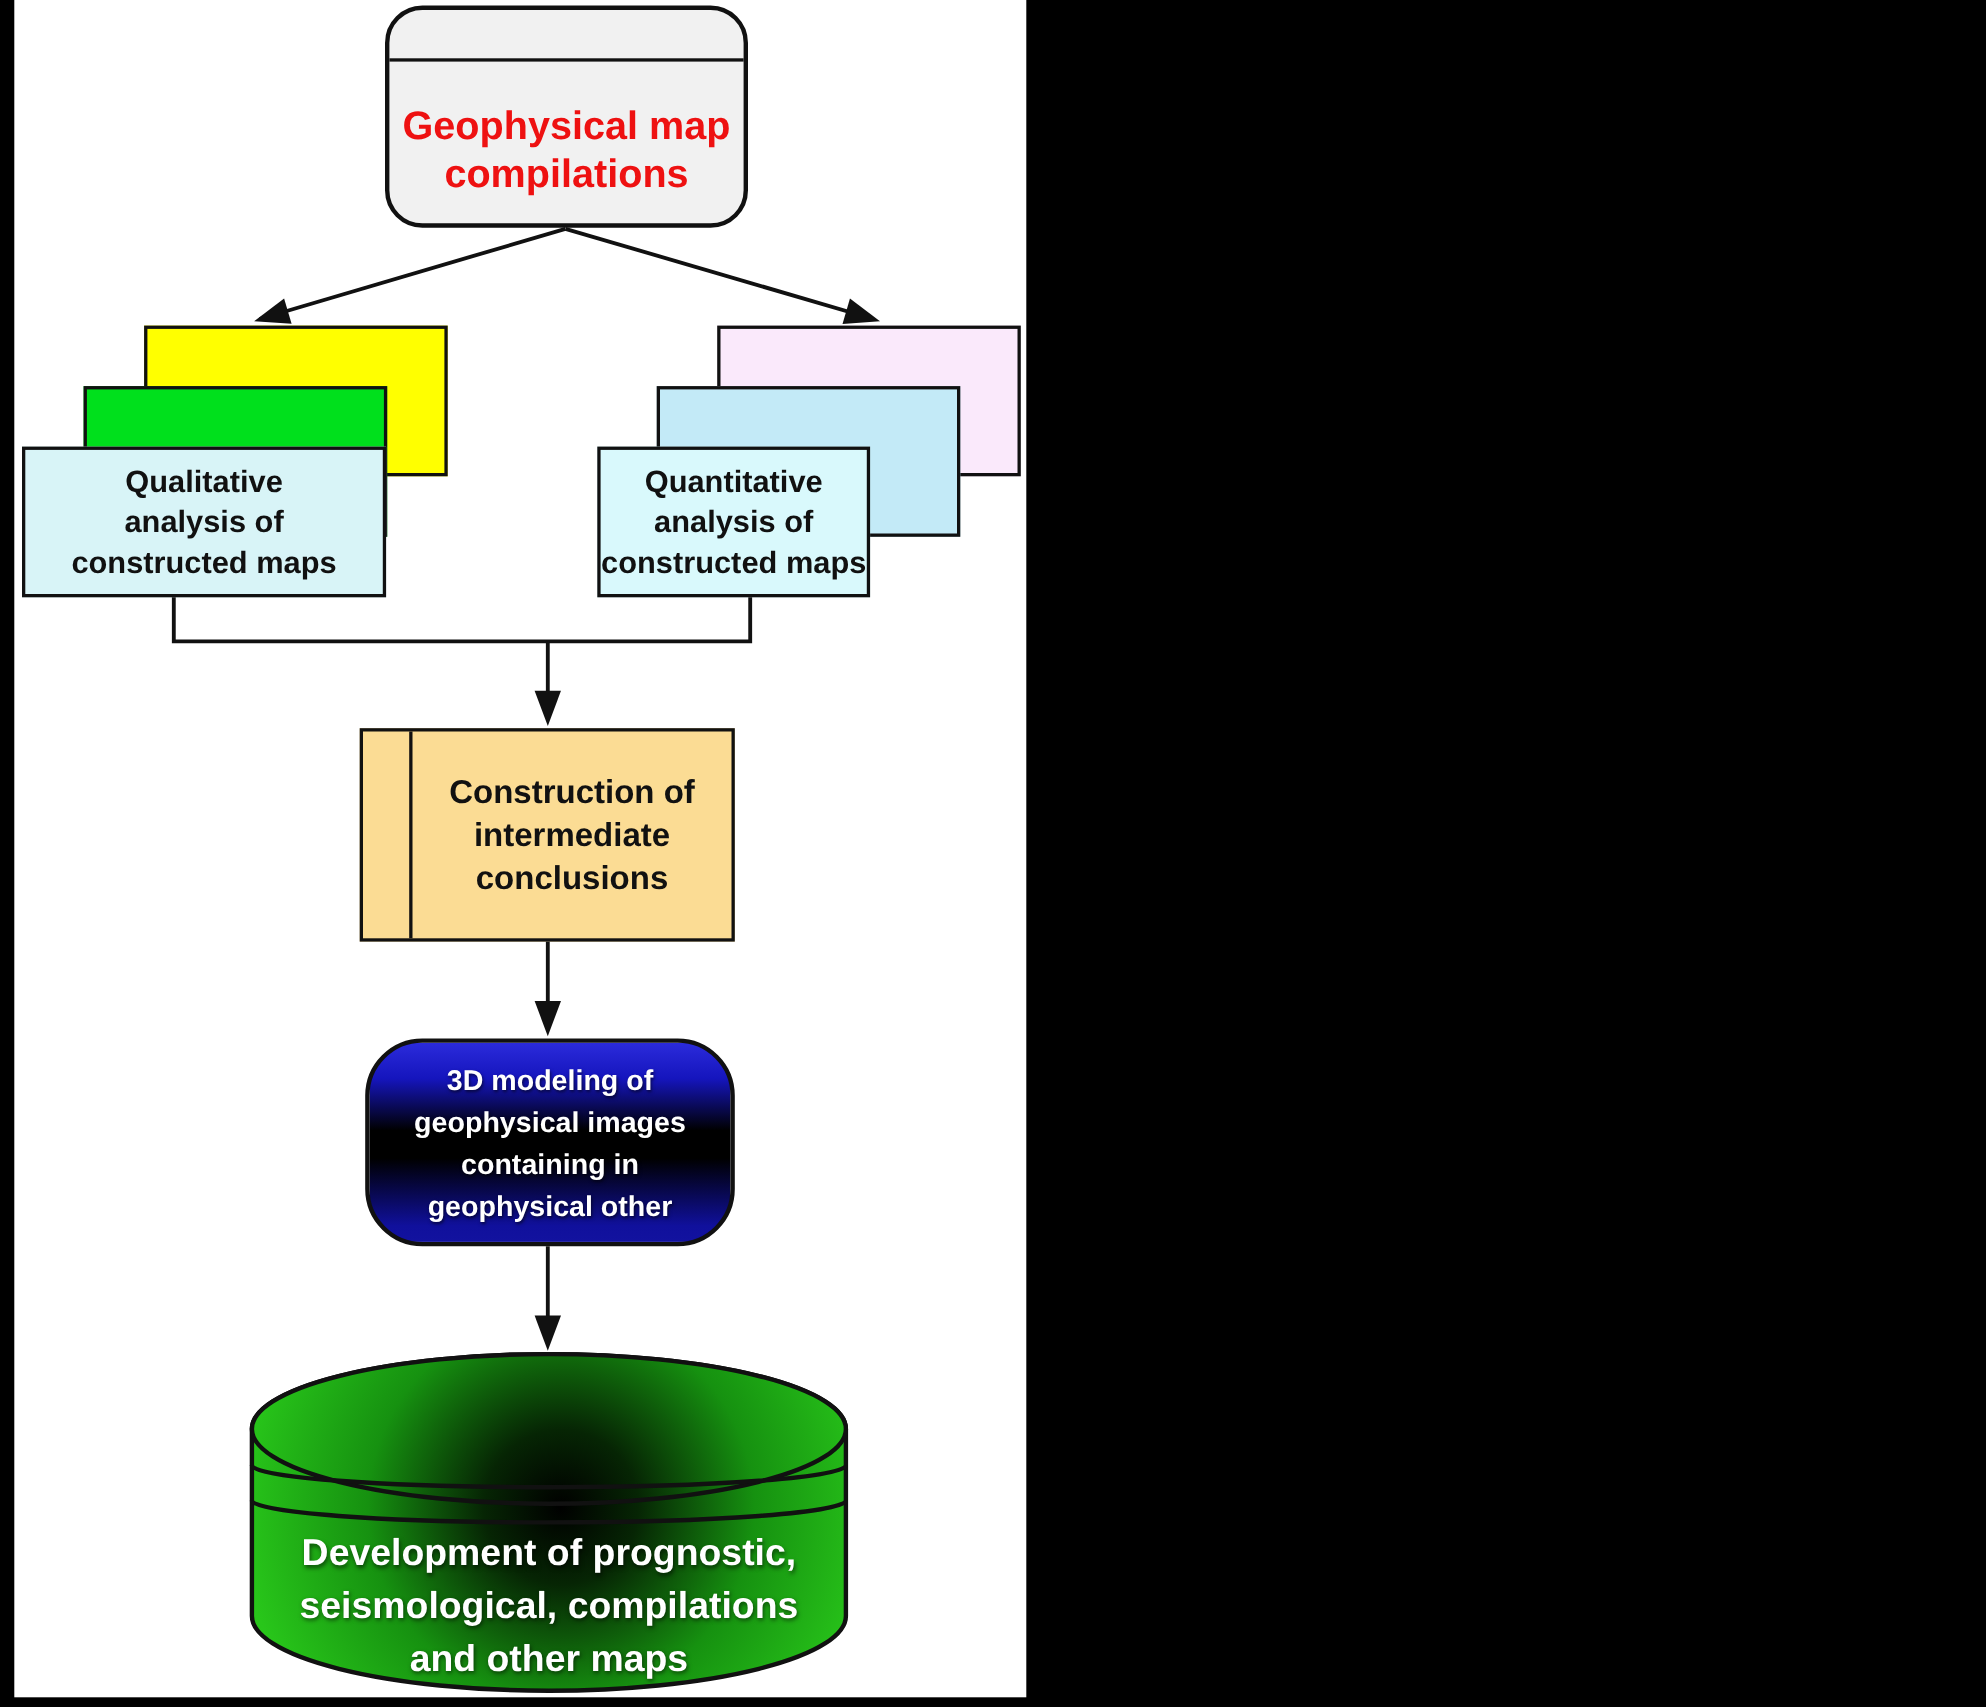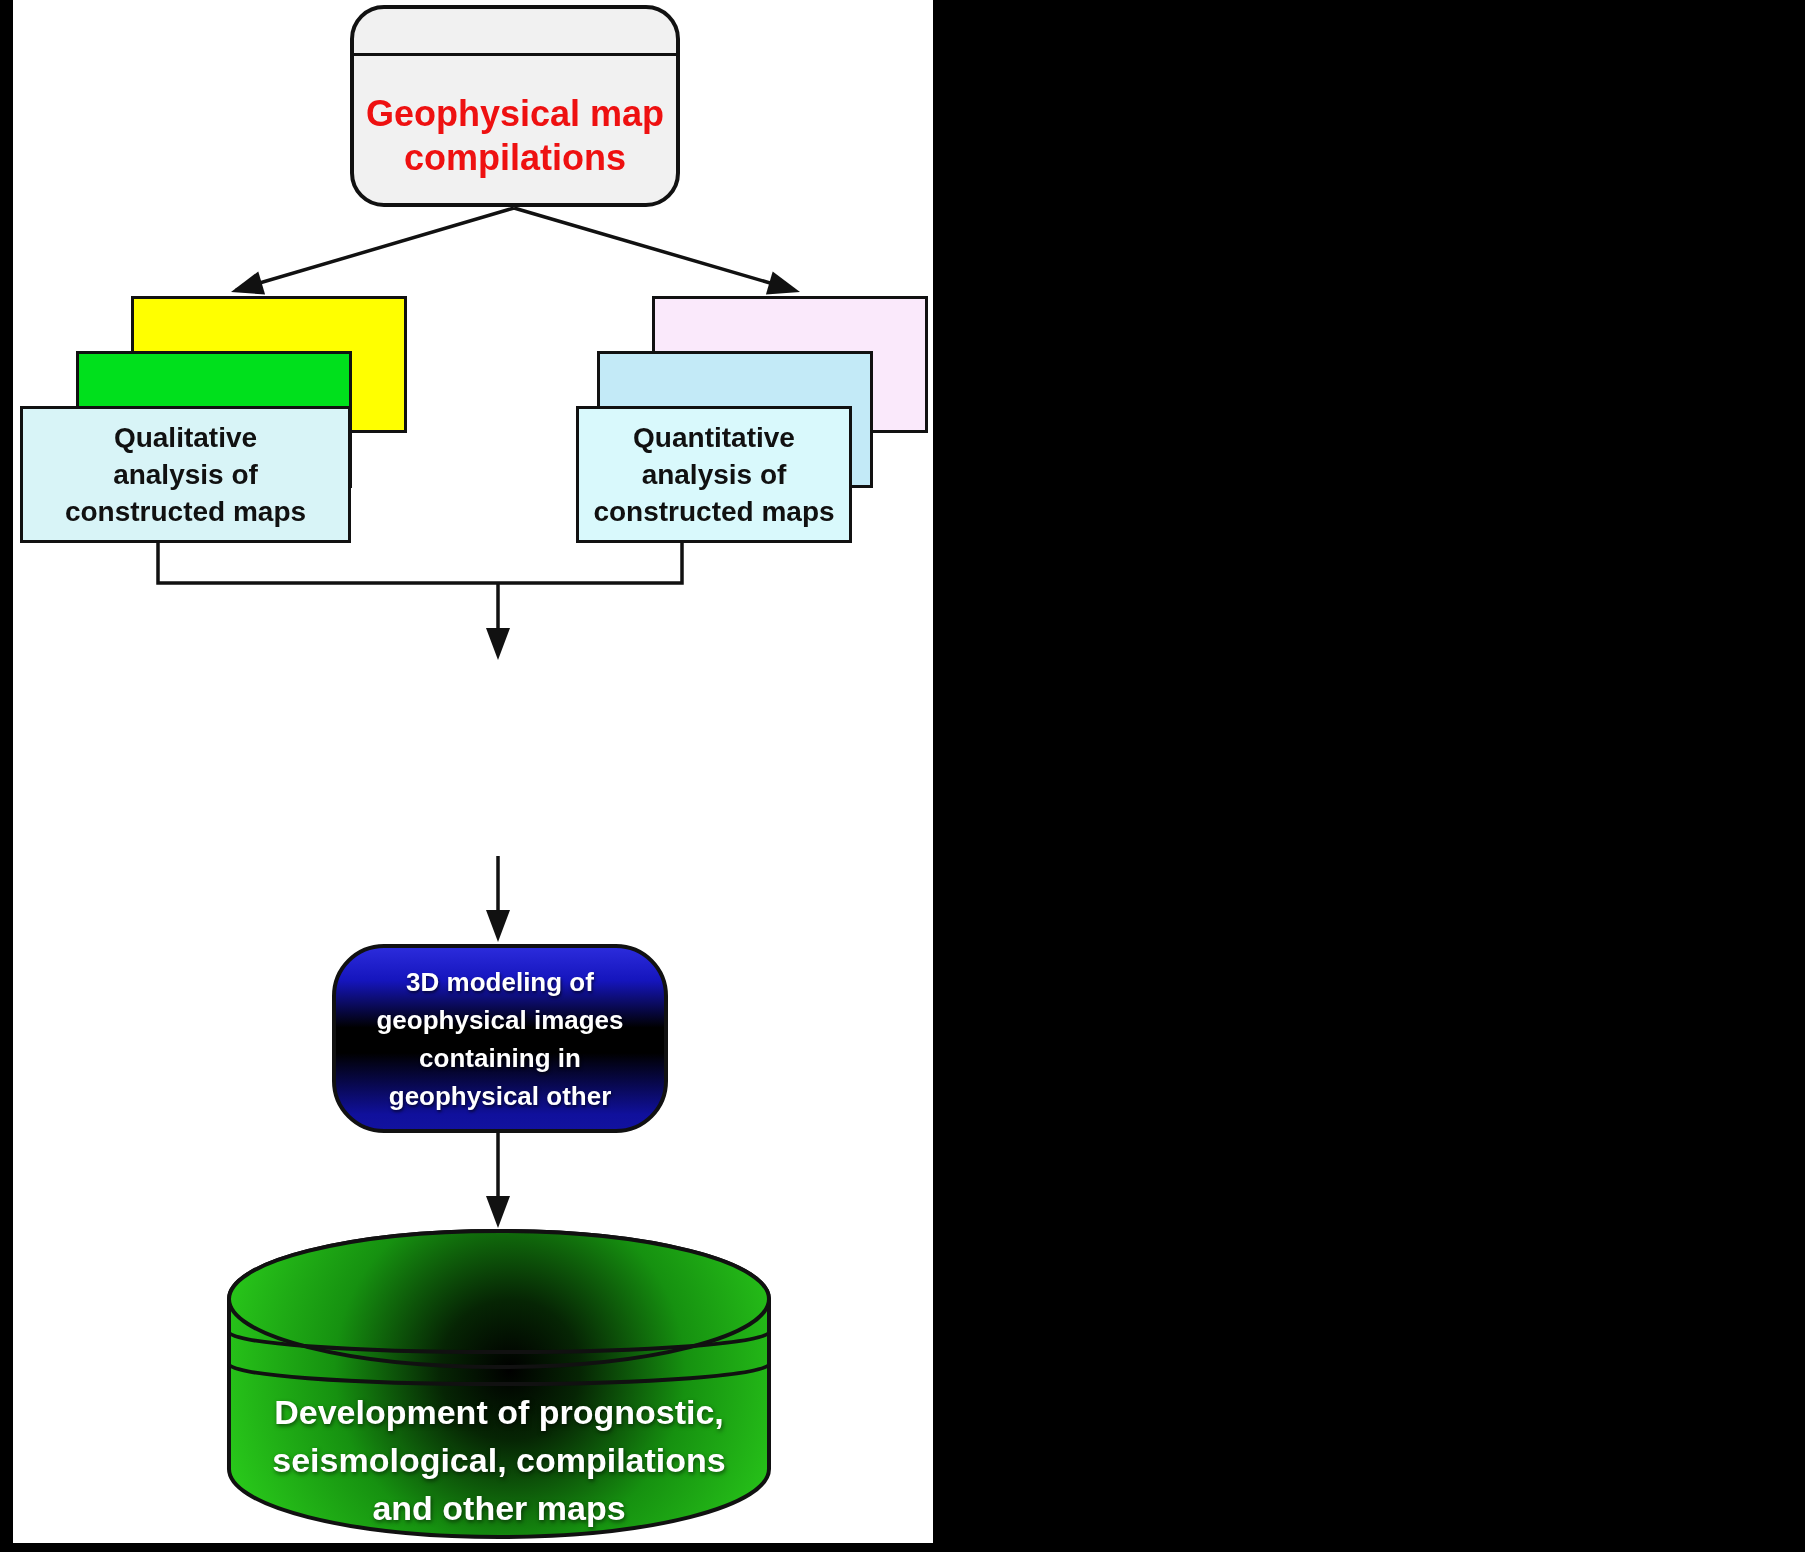--- a/index.html
+++ b/index.html
@@ -35,22 +35,22 @@
   }
 
   
   #sheet-yellow { left:131px; top:296px; width:276px; height:137px; background:var(--c-yellow,#ffff00); }
   #sheet-green  { left:76px;  top:351px; width:276px; height:137px; background:var(--c-green,#00e01c); }
   #node-qualitative { left:20px; top:406px; width:331px; height:137px;
     background:var(--c-cyan-left,#d8f4f7); font-size:28px; line-height:37px; }
 
   #sheet-pink   { left:652px; top:296px; width:276px; height:137px; background:var(--c-pink,#fae9fb); }
   #sheet-bluemid{ left:597px; top:351px; width:276px; height:137px; background:var(--c-blue-mid,#c3eaf7); }
-  #node-quantitative { left:543px; top:406px; width:276px; height:137px;
-    background:var(--c-cyan-right,#d9f9fc); font-size:28px; line-height:37px;margin-left:33px; }
+  #node-quantitative { left:543px; top:406px; width:248px; height:137px;
+    background:var(--c-cyan-right,#d9f9fc); font-size:28px; line-height:37px; }
 
   
   #node-intermediate {
     left:327px; top:662px; width:341px; height:194px;
     background:var(--c-tan,#fbdc94);
     padding-left:45px; font-size:30px; line-height:39px;
   }
   #intermediate-band {
     position:absolute; left:42px; top:0; bottom:0; width:0;
     border-left:3px solid var(--c-line,#111);
@@ -102,20 +102,26 @@
     <span class="ln">analysis of</span>
     <span class="ln">constructed maps</span>
   </div>
 
   <div class="box" id="node-source">
     <div id="source-divider"></div>
     <span class="ln">Geophysical map</span>
     <span class="ln">compilations</span>
   </div>
 
+  <div class="box" id="node-intermediate">
+    <div id="intermediate-band"></div>
+    <span class="ln">Construction of</span>
+    <span class="ln">intermediate</span>
+    <span class="ln">conclusions</span>
+  </div>
 
   <div class="box" id="node-modeling">
     <span class="ln">3D modeling of</span>
     <span class="ln">geophysical images</span>
     <span class="ln">containing in</span>
     <span class="ln">geophysical other</span>
   </div>
 
   <svg id="wires" width="1805" height="1552" viewBox="0 0 1805 1552">
     <defs>

